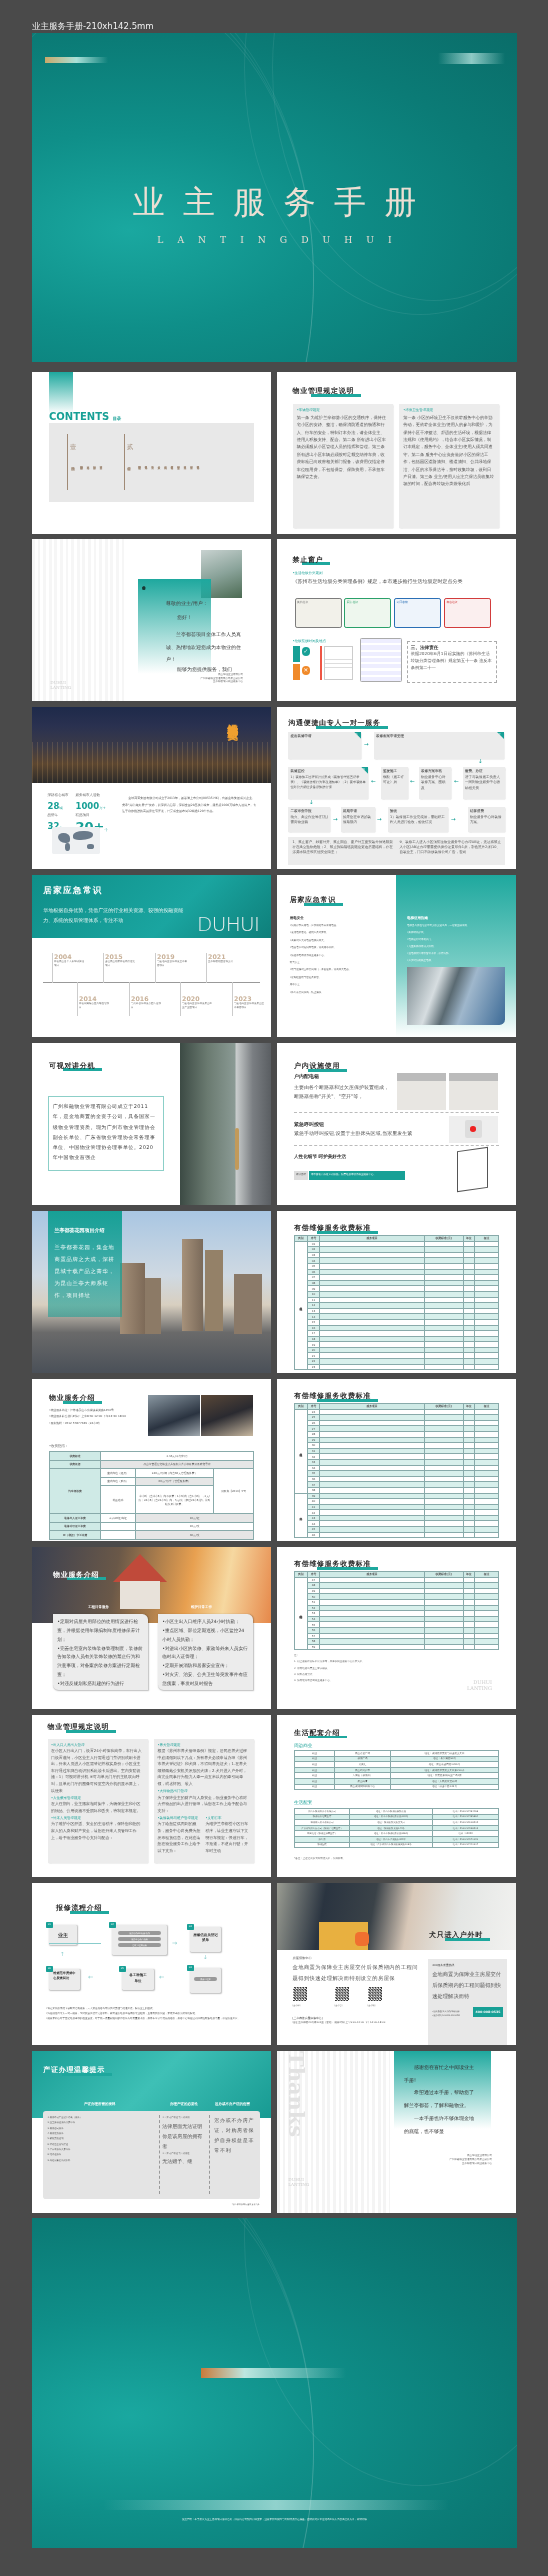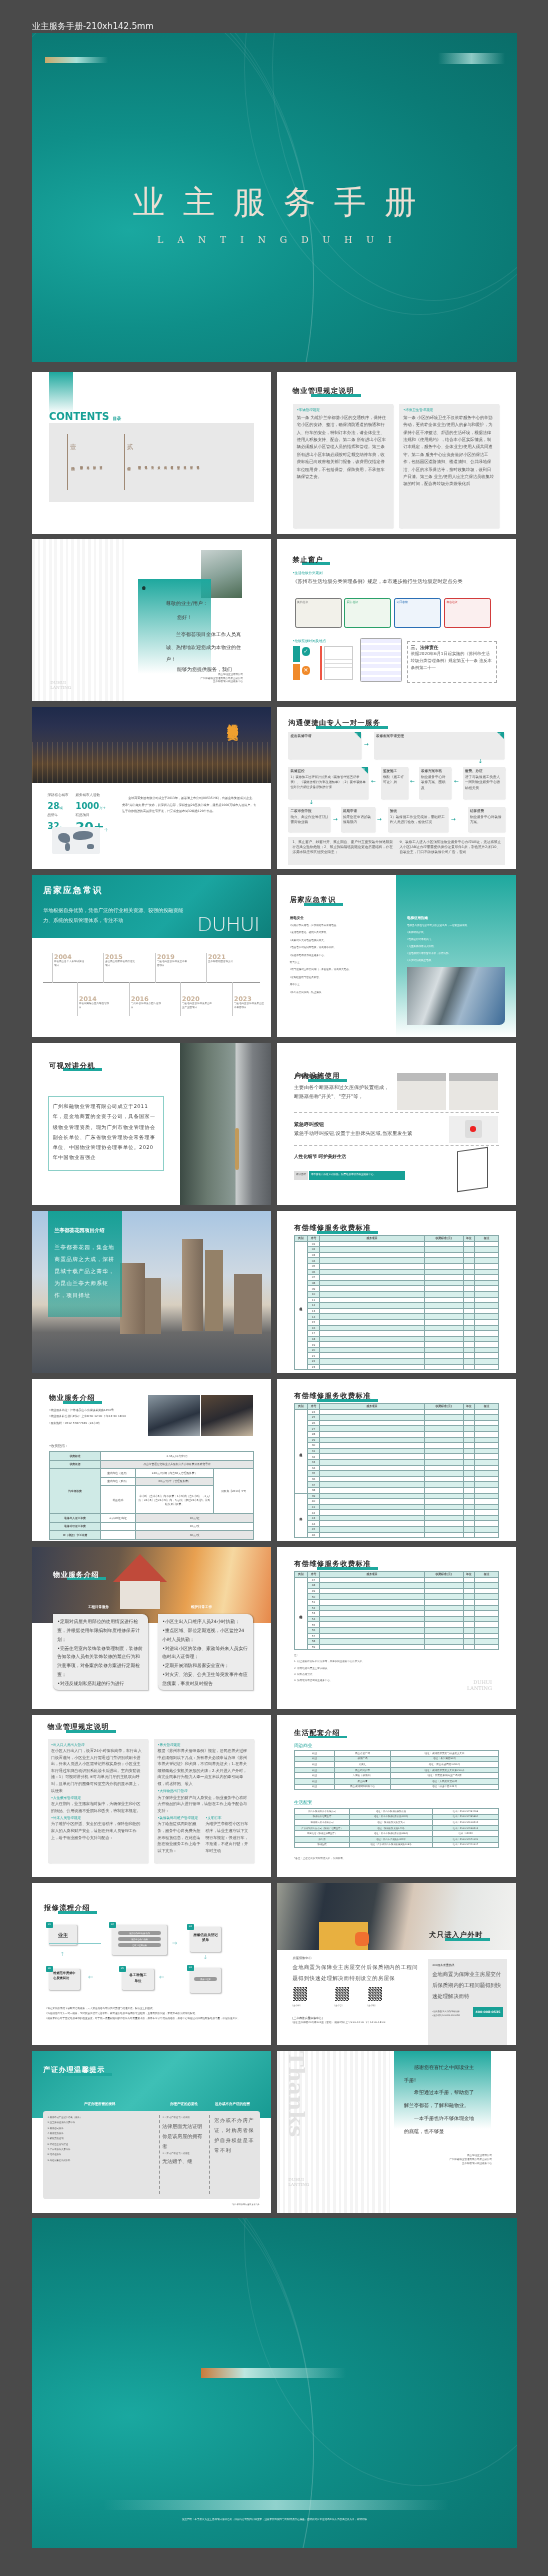--- a/index.html
+++ b/index.html
@@ -294,21 +294,21 @@
   <div class="h" style="left:17px;top:17.6px;z-index:1">可视对讲分机</div>
   <div style="position:absolute;left:15.5px;top:53px;width:116px;height:75px;border:0.7px solid #8ccfc8;padding:4.2px">
     <div style="font-size:5px;line-height:10.2px;color:#444;letter-spacing:0.4px">广州和融物业管理有限公司成立于2011年，是金地商置的全资子公司，具备国家一级物业管理资质。现为广州市物业管理协会副会长单位、广东省物业管理协会常务理事单位、中国物业管理协会理事单位。2020年中国物业百强企</div>
   </div>
   <div class="photo" style="left:148px;top:0;width:91px;height:162px;background:linear-gradient(90deg,#3c4a44,#6a7a70 30%,#8a9a94 60%,#c8cccc 62%,#7a7e82 80%,#5a5e62)">
     <div style="position:absolute;left:55px;top:85px;width:4.2px;height:42px;background:#c29a5a;border-radius:2.1px"></div>
   </div>
 </div>
 
 <div class="page R" style="top:1043px">
-  <div class="h" style="left:17px;top:28px;z-index:1">户内设施使用</div>
+  <div class="h" style="left:17px;top:18px;z-index:1">户内设施使用</div>
   <div style="position:absolute;left:17px;top:30px;font-size:5px;font-weight:bold;color:#333">户内配电箱</div>
   <div style="position:absolute;left:17px;top:40px;width:99px;font-size:5px;line-height:9.2px;color:#555">主要由各个断路器和过欠压保护装置组成，断路器俗称"开关"、"空开"等，</div>
   <div class="photo" style="left:120px;top:30px;width:49px;height:37px;background:linear-gradient(180deg,#bbb 0 22%,#e8e6e2 22%)"></div>
   <div class="photo" style="left:172px;top:30px;width:49px;height:37px;background:linear-gradient(180deg,#bbb 0 22%,#e8e6e2 22%)"></div>
   <div style="position:absolute;left:17px;top:69px;width:205px;border-top:0.7px dashed #bbb"></div>
   <div style="position:absolute;left:17px;top:78px;font-size:5px;font-weight:bold;color:#333">紧急呼叫按钮</div>
   <div style="position:absolute;left:17px;top:87px;width:148px;font-size:5px;color:#555;white-space:nowrap">紧急手动呼叫按钮,设置于主卧床头区域,当家里发生紧</div>
   <div class="photo" style="left:172px;top:73px;width:49px;height:27px;background:#eee">
     <div style="position:absolute;left:15.5px;top:4.2px;width:17px;height:18.3px;background:#ddd;border-radius:2.1px"></div>
     <div style="position:absolute;left:21px;top:10px;width:5.6px;height:5.6px;background:#e22;border-radius:50%"></div>
@@ -992,21 +992,21 @@
           <td>张浦医院</td>
           <td>地址：江苏省昆山市张浦镇振兴路118号</td>
           <td>电话：0512-57441217</td>
         </tr>
   </tbody>
     </table>
   <div class="tiny" style="position:absolute;left:17px;top:141px;font-size:2.5px">*备注：上述信息以实际情况为准，仅供参考。</div>
 </div>
 
 <div class="page L" style="top:1883px">
-  <div class="h" style="left:12px;top:20px;z-index:1">报修流程介绍</div>
+  <div class="h" style="left:24px;top:20px;z-index:1">报修流程介绍</div>
   <div class="gbox" style="left:17px;top:42px;width:28px;height:20px;border-radius:1.4px">
     <div style="position:absolute;left:-2.8px;top:-2.8px;width:6.3px;height:5.6px;background:#17a096;color:#fff;font-size:2.5px;text-align:center;line-height:5.6px;border-radius:0.7px">01</div>
     <div style="text-align:center;font-size:5px;font-weight:bold;line-height:20px">业主</div>
   </div>
   <div style="position:absolute;left:17px;top:60px;width:52px;height:0.7px;background:#8cc"></div>
   <div class="gbox" style="left:80px;top:42px;width:55px;height:30px;border-radius:1.4px;padding:5.6px 5.6px 0">
     <div style="position:absolute;left:-2.8px;top:-2.8px;width:6.3px;height:5.6px;background:#17a096;color:#fff;font-size:2.5px;text-align:center;line-height:5.6px;border-radius:0.7px">02</div>
     <div style="background:#999;color:#fff;font-size:2.1px;height:4.2px;line-height:4.2px;border-radius:2.1px;text-align:center;margin-bottom:2.1px">服务热线400报修热线</div>
     <div style="background:#999;color:#fff;font-size:2.1px;height:4.2px;line-height:4.2px;border-radius:2.1px;text-align:center;margin-bottom:2.1px">服务中心前台报修</div>
     <div style="background:#999;color:#fff;font-size:2.1px;height:4.2px;line-height:4.2px;border-radius:2.1px;text-align:center">管家工程师报修</div>

